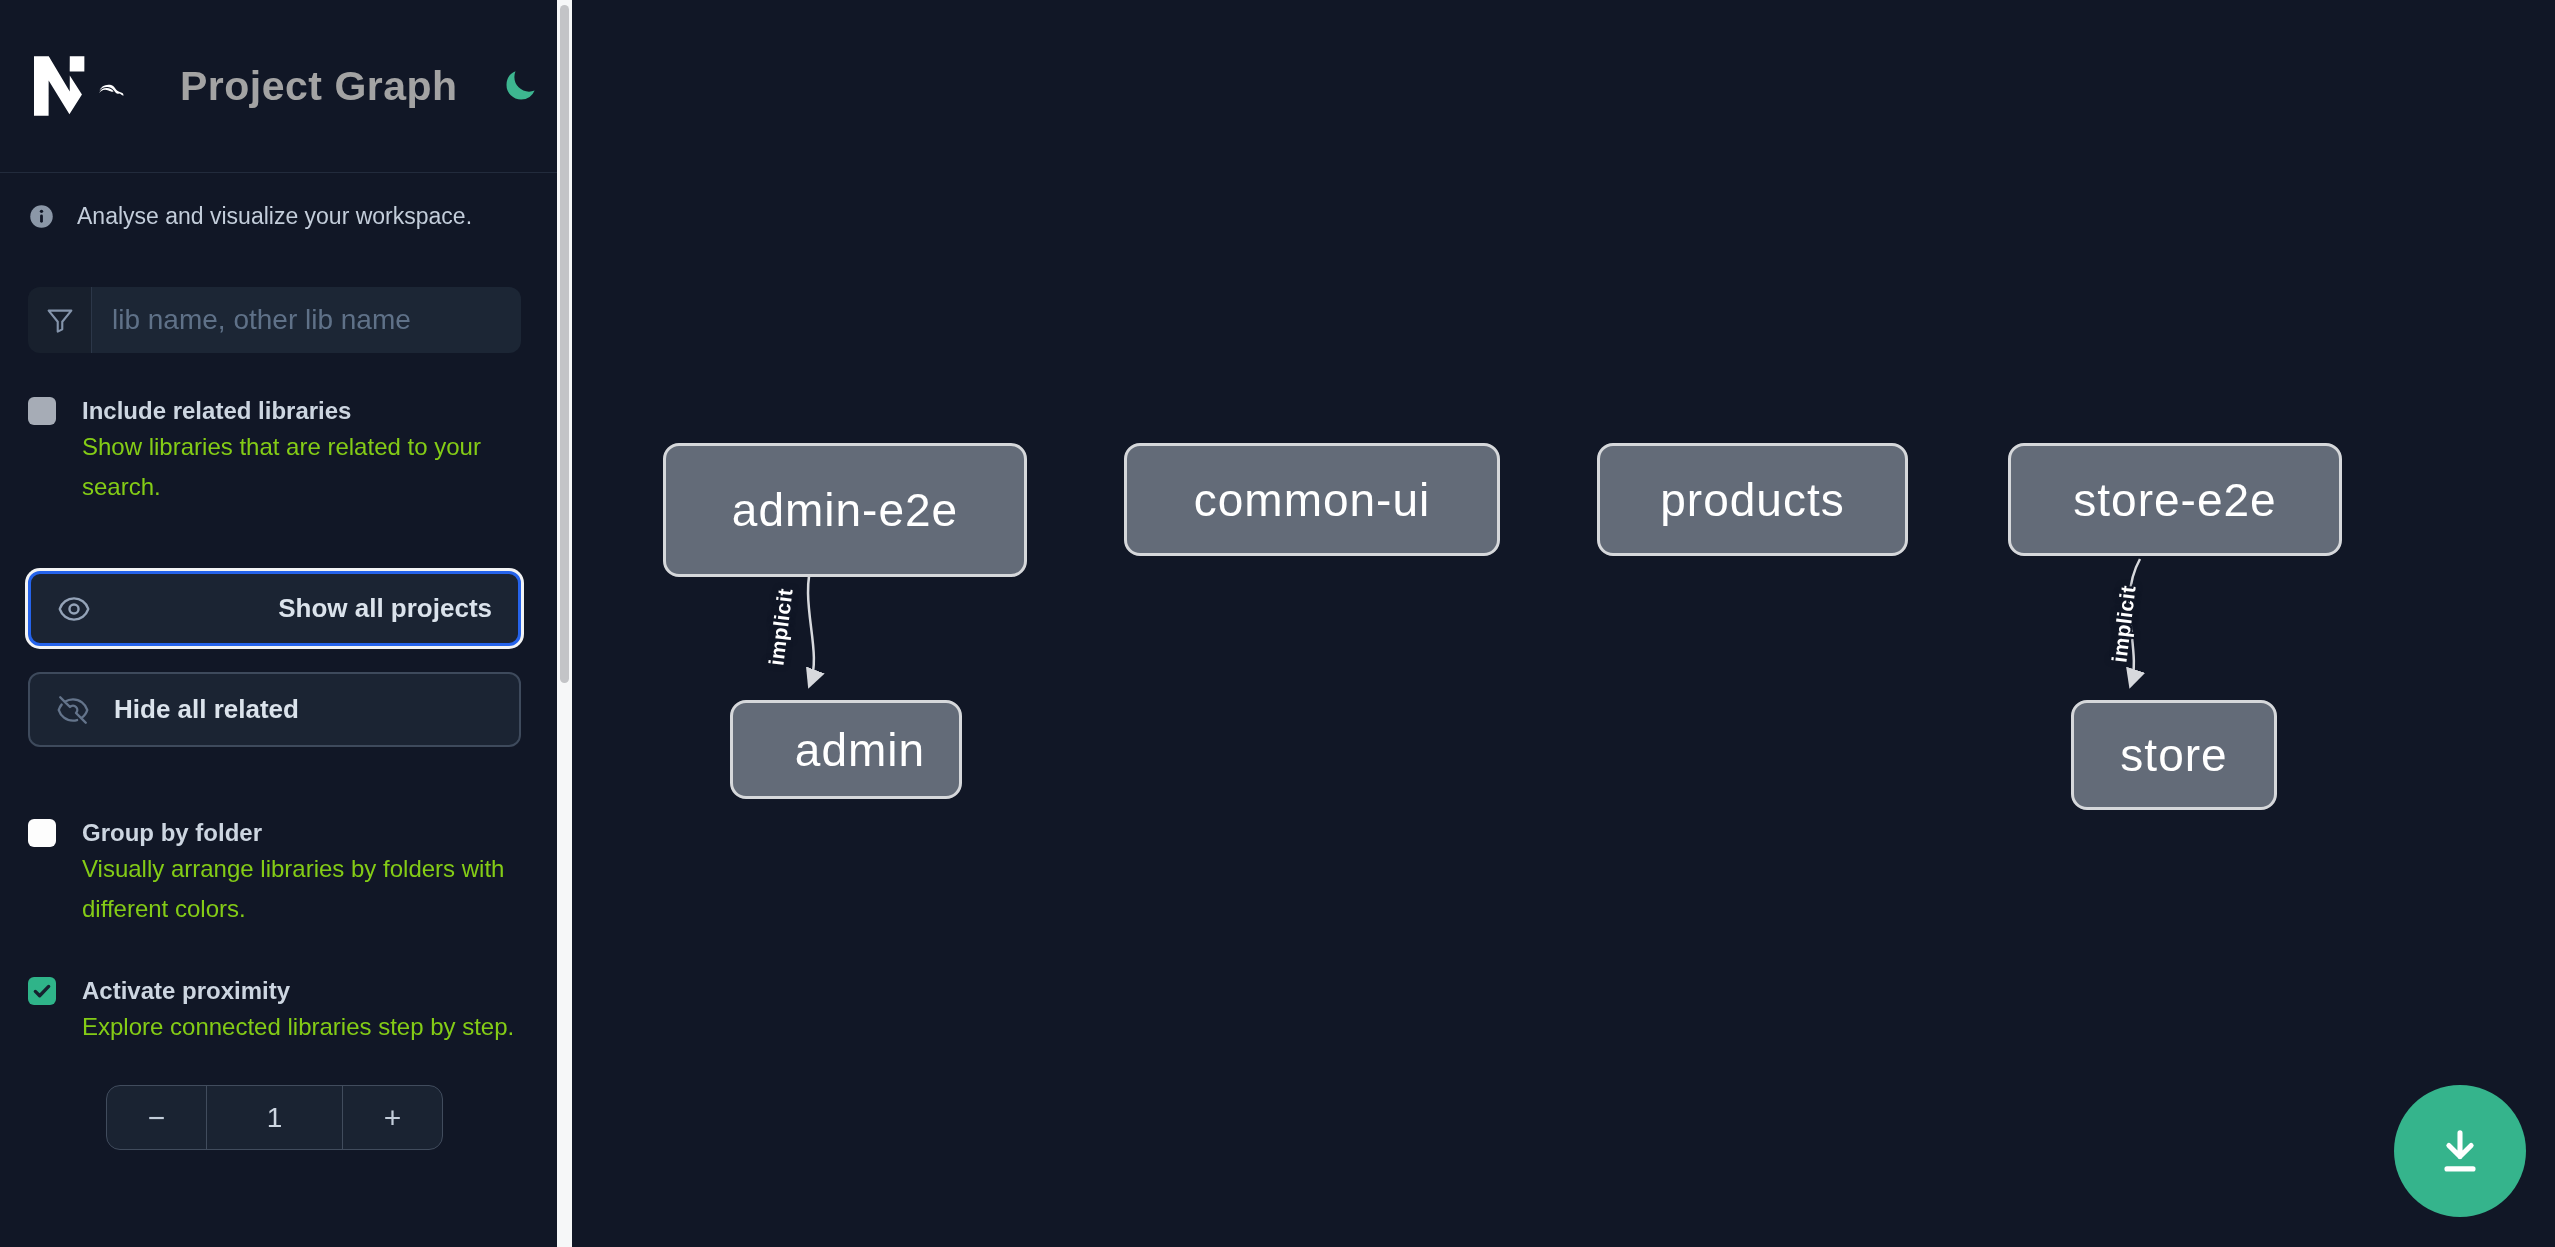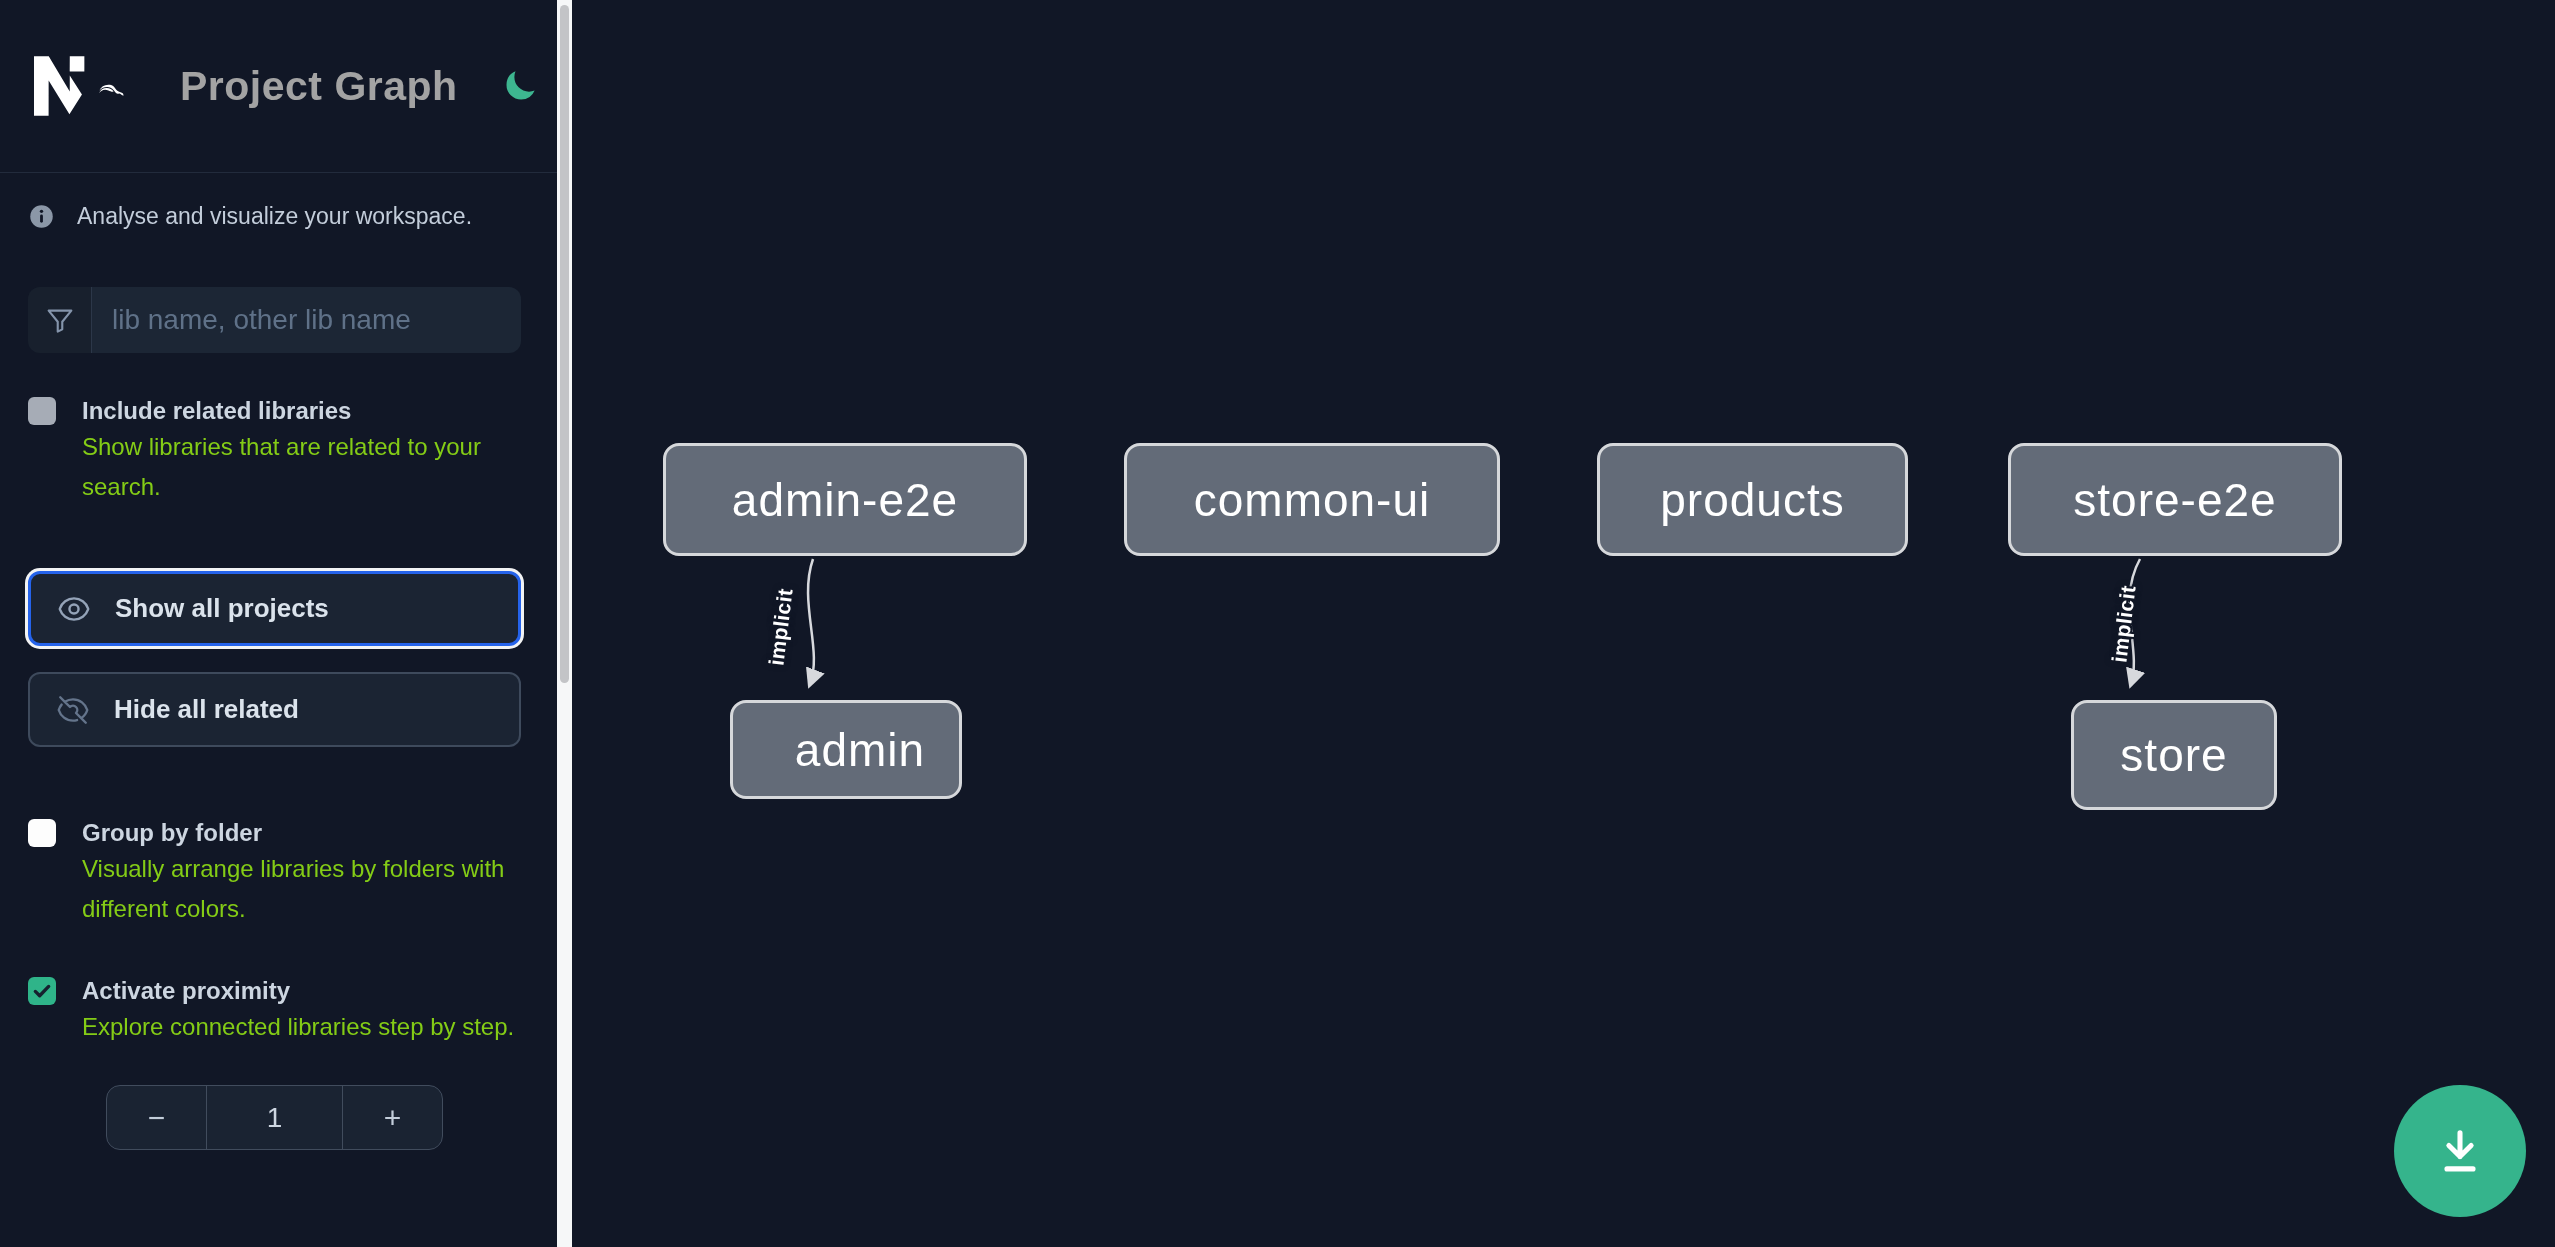--- a/index.html
+++ b/index.html
@@ -65,20 +65,21 @@
     background: #1b2433; border: 2px solid #3e4a5c; border-radius: 12px;
     padding: 0 26px; cursor: pointer;
     font-family: "Liberation Sans", sans-serif;
     font-size: 26px; font-weight: 600; color: #dbe3ec;
   }
   .side-btn svg { width: 34px; height: 34px; margin-right: 24px; flex: none; }
   .btn-show {
     margin-top: 64px;
     border: 3px solid #2563eb;
     box-shadow: 0 0 0 3px rgba(255,255,255,0.95);
+    justify-content: space-between;
   }
   .btn-hide { margin-top: 26px; }
 
   .stepper {
     margin: 38px 0 0 78px; width: 337px; height: 65px;
     display: flex; border: 1px solid #414c5d; border-radius: 14px;
     background: #1a2332; overflow: hidden;
   }
   .stepper-btn {
     width: 99px; background: transparent; border: none; cursor: pointer;
@@ -101,21 +102,21 @@
 
   
   .canvas { position: relative; flex: 1; height: 100%; background: #111726; overflow: hidden; }
 
   .node {
     position: absolute; display: flex; align-items: center; justify-content: center;
     background: #636b78; border: 3px solid #d6d8db; border-radius: 16px;
     color: #ffffff; font-size: 46px; letter-spacing: 1px; cursor: pointer;
     font-family: "Liberation Sans", sans-serif;
   }
-  .node-admin-e2e  { left:  91px; top: 443px; width: 364px; height: 113px; }
+  .node-admin-e2e  { left:  91px; top: 443px; width: 364px; height: 134px; }
   .node-common-ui  { left: 552px; top: 443px; width: 376px; height: 113px; }
   .node-products   { left:1025px; top: 443px; width: 311px; height: 113px; }
   .node-store-e2e  { left:1436px; top: 443px; width: 334px; height: 113px; }
   .node-admin      { left: 158px; top: 700px; width: 232px; height: 99px; padding-left: 28px; }
   .node-store      { left:1499px; top: 700px; width: 206px; height: 110px; }
 
   .edges-svg { position: absolute; left: 0; top: 0; width: 100%; height: 100%; pointer-events: none; }
 
   .edge-label {
     position: absolute; color: #ffffff; font-size: 21px; font-weight: 600;

